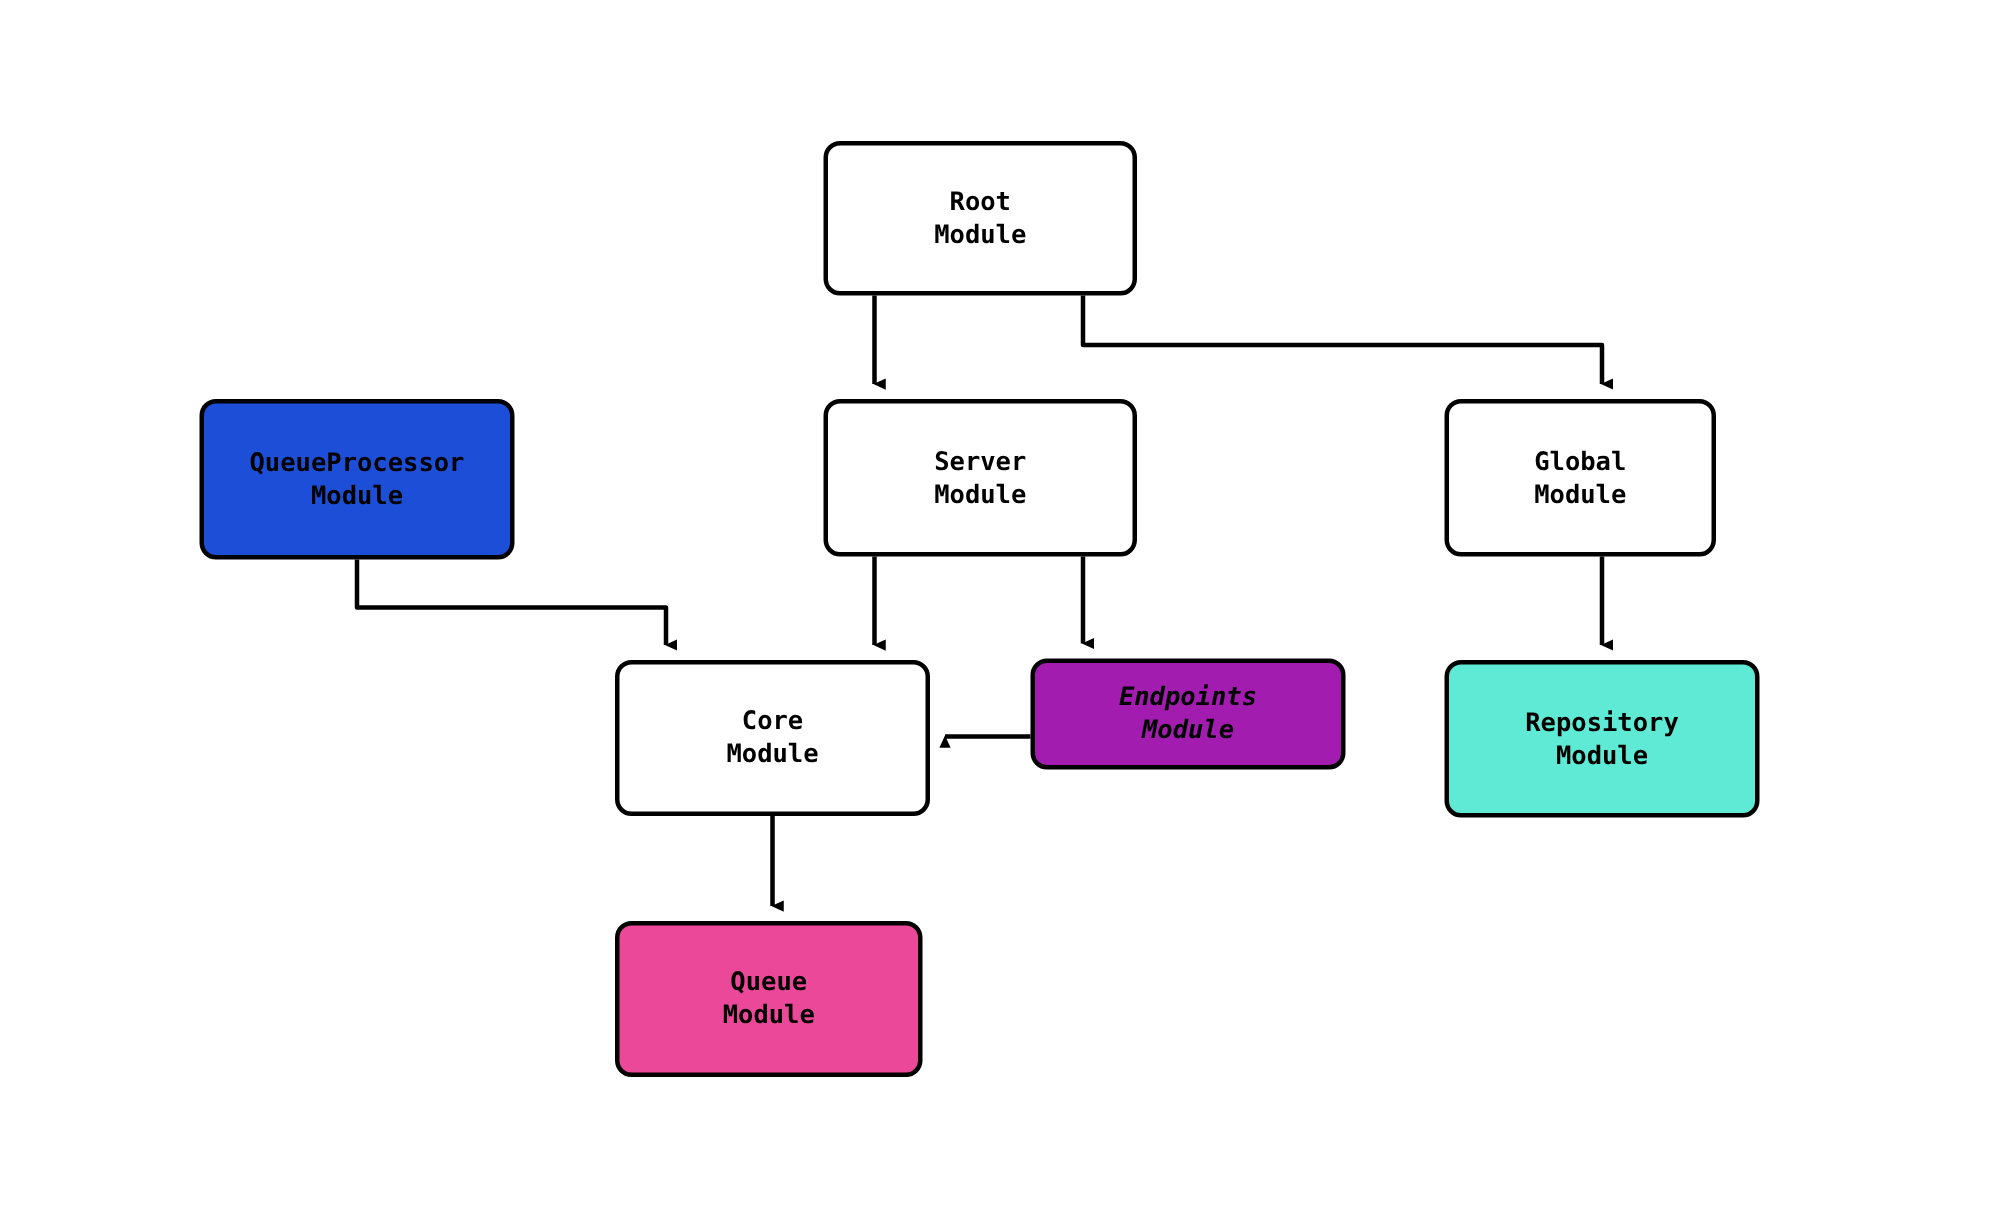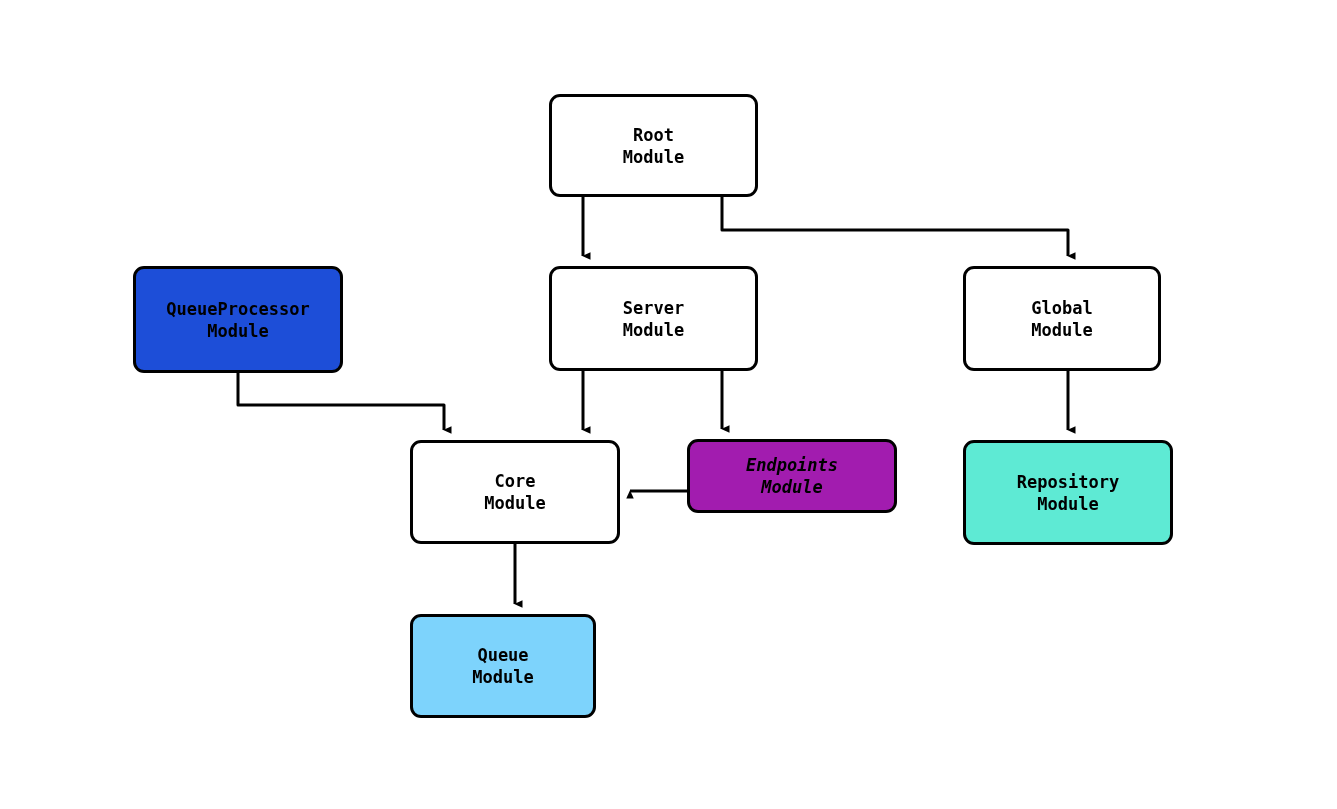--- a/index.html
+++ b/index.html
@@ -81,38 +81,38 @@
   <div class="node" style="left: 133px; top: 266px; width: 210px; height: 107px; border-color: rgb(0, 0, 0); background: #1d4ed8;">
     <span class="node-label">QueueProcessor</span>
     <span class="node-label">Module</span>
   </div>
 
   <div class="node" style="left: 549px; top: 266px; width: 209px; height: 105px; border-color: rgb(0, 0, 0); background: rgb(255, 255, 255);">
     <span class="node-label">Server</span>
     <span class="node-label">Module</span>
   </div>
 
-  <div class="node" style="left: 963px; top: 266px; width: 198px; height: 105px; border-color: rgb(0, 0, 0); background: rgb(255, 255, 255);">
+  <div class="node" style="left: 963px; top: 266px; width: 181px; height: 105px; border-color: rgb(0, 0, 0); background: rgb(255, 255, 255);">
     <span class="node-label">Global</span>
     <span class="node-label">Module</span>
   </div>
 
   <div class="node" style="left: 410px; top: 440px; width: 210px; height: 104px; border-color: rgb(0, 0, 0); background: rgb(255, 255, 255);">
     <span class="node-label">Core</span>
     <span class="node-label">Module</span>
   </div>
 
   <div class="node" style="left: 687px; top: 439px; width: 210px; height: 74px; border-color: rgb(0, 0, 0); background: #a21caf; font-style: italic;">
     <span class="node-label">Endpoints</span>
     <span class="node-label">Module</span>
   </div>
 
   <div class="node" style="left: 963px; top: 440px; width: 210px; height: 105px; border-color: rgb(0, 0, 0); background: #5eead4;">
     <span class="node-label">Repository</span>
     <span class="node-label">Module</span>
   </div>
 
-  <div class="node" style="left: 410px; top: 614px; width: 186px; height: 104px; border-color: rgb(0, 0, 0); background: #7dd3fc;">
+  <div class="node" style="left: 410px; top: 614px; width: 205px; height: 104px; border-color: rgb(0, 0, 0); background: #ec4899;">
     <span class="node-label">Queue</span>
     <span class="node-label">Module</span>
   </div>
 
 </div>
 
 </body></html>

